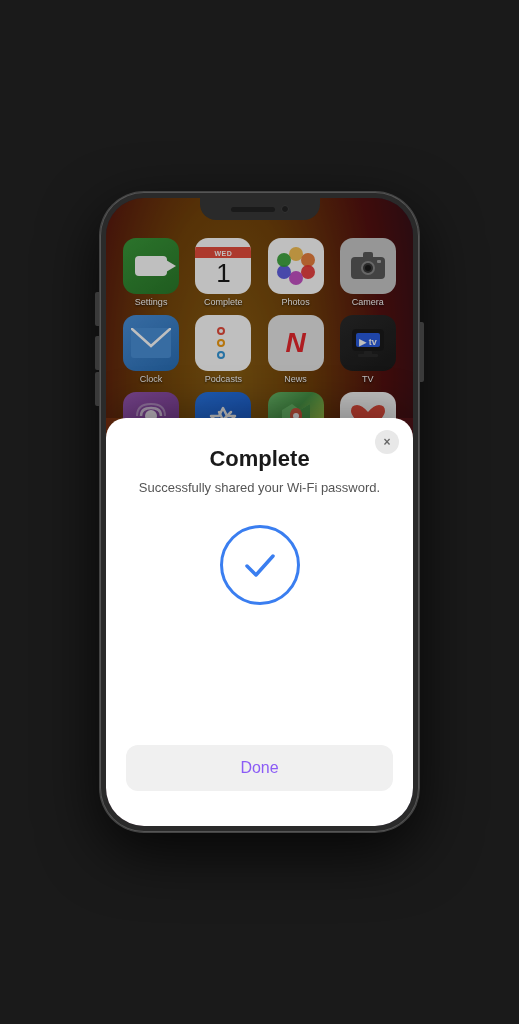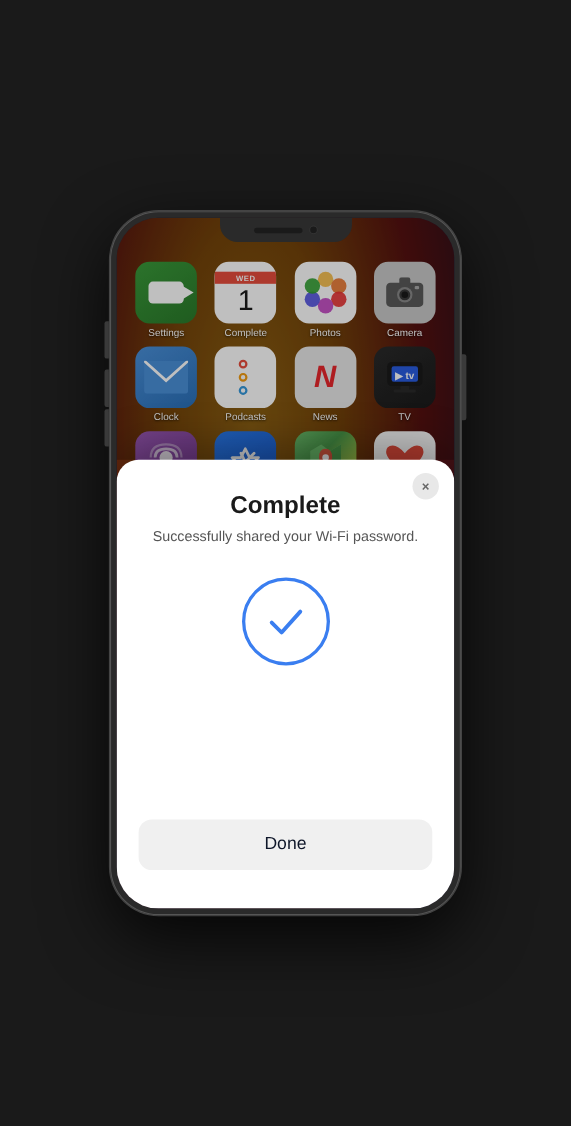--- a/index.html
+++ b/index.html
@@ -386,21 +386,21 @@
     }
 
     .done-button {
       width: 100%;
       padding: 14px;
       background: #f0f0f0;
       border: none;
       border-radius: 12px;
       font-size: 16px;
       font-weight: 500;
-      color: #0f172a;
+      color: #8b5cf6;
       cursor: pointer;
       margin-top: auto;
     }
 
     
     .dim-overlay {
       position: absolute;
       top: 0;
       left: 0;
       width: 100%;

